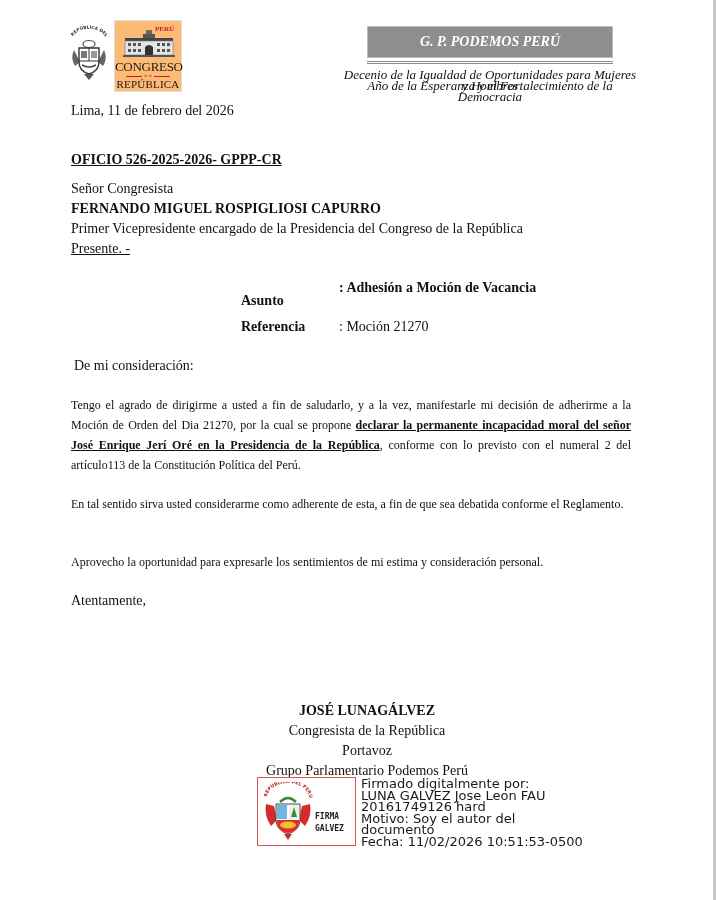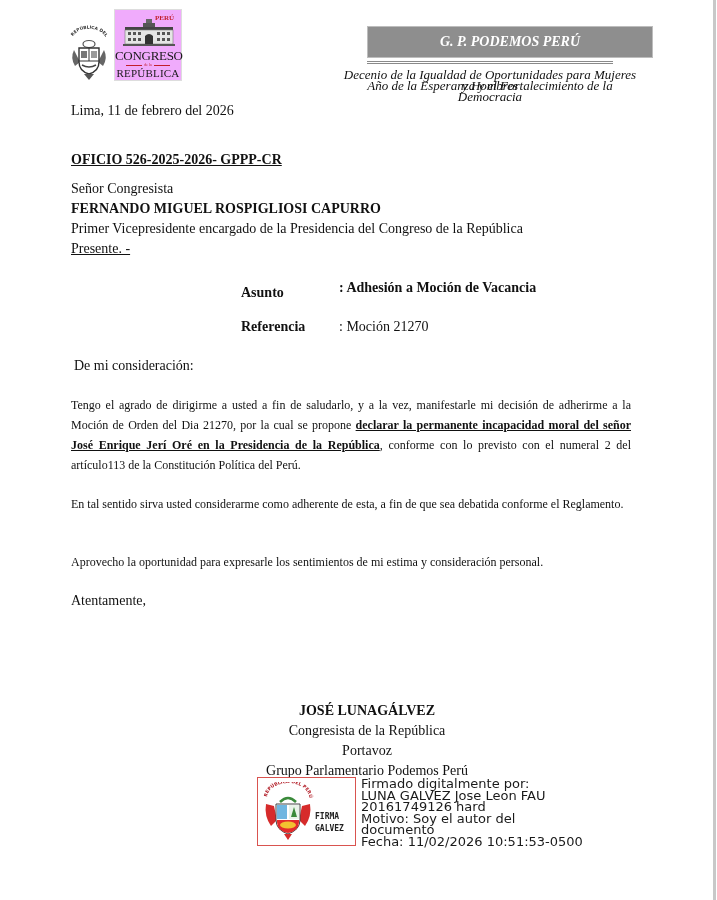--- a/index.html
+++ b/index.html
@@ -10,22 +10,22 @@
     font-family: "Liberation Serif", "DejaVu Serif", serif;
     color: #111;
   }
   .right-edge {
     position: absolute; left: 713px; top: 0; width: 3px; height: 900px;
     background: #c8c8c8;
   }
   
   .coat-arms { position: absolute; left: 66px; top: 24px; width: 46px; height: 58px; }
   .congreso-logo {
-    position: absolute; left: 114px; top: 9px; width: 68px; height: 72px;
-    border: 1px solid #ddd; background: #f0abfc; box-sizing: border-box;
+    position: absolute; left: 114px; top: 20px; width: 68px; height: 72px;
+    border: 1px solid #ddd; background: #fdba74; box-sizing: border-box;
   }
   .congreso-logo .peru {
     position: absolute; right: 7px; top: 4px; font-size: 7px; font-weight: bold; color: #c21e2b;
   }
   .congreso-logo .building { position: absolute; left: 6px; top: 8px; width: 56px; height: 30px; }
   .congreso-logo .word1 {
     position: absolute; left: 0; right: 0; top: 40px; text-align: center;
     font-size: 13px; color: #1a1a1a; letter-spacing: -0.3px; line-height: 12px;
   }
   .congreso-logo .delala {
@@ -33,21 +33,21 @@
     font-size: 4px; color: #c21e2b; line-height: 5px;
   }
   .congreso-logo .delala::before, .congreso-logo .delala::after {
     content: ""; display: inline-block; width: 16px; height: 1px; background: #c21e2b; vertical-align: middle; margin: 0 2px;
   }
   .congreso-logo .word2 {
     position: absolute; left: 0; right: 0; top: 57px; text-align: center;
     font-size: 11px; color: #1a1a1a; line-height: 12px; letter-spacing: 0.2px;
   }
   .party-box {
-    position: absolute; left: 367px; top: 26px; width: 286px; height: 32px;
+    position: absolute; left: 367px; top: 26px; width: 246px; height: 32px;
     background: #8e8e8e; border: 1px solid #bdbdbd; box-sizing: border-box;
     color: #fff; text-align: center; line-height: 30px;
     font-style: italic; font-weight: bold; font-size: 14px;
   }
   .party-rule {
     position: absolute; left: 367px; top: 61px; width: 246px; height: 3px;
     border-top: 1px solid #8a8a8a; border-bottom: 1px solid #8a8a8a; box-sizing: border-box;
   }
   .decenio {
     position: absolute; left: 340px; width: 300px; text-align: center;
@@ -142,21 +142,21 @@
 <div class="decenio l2">Año de la Esperanza y el Fortalecimiento de la Democracia</div>
 
 <div class="t" style="left:71px; top:102px;">Lima, 11 de febrero del 2026</div>
 <div class="t b u" style="left:71px; top:151px;">OFICIO 526-2025-2026- GPPP-CR</div>
 
 <div class="t" style="left:71px; top:180px;">Señor Congresista</div>
 <div class="t b" style="left:71px; top:200px;">FERNANDO MIGUEL ROSPIGLIOSI CAPURRO</div>
 <div class="t" style="left:71px; top:220px;">Primer Vicepresidente encargado de la Presidencia del Congreso de la República</div>
 <div class="t u" style="left:71px; top:240px;">Presente. -</div>
 
-<div class="t b" style="left:241px; top:284px;">Asunto</div>
+<div class="t b" style="left:241px; top:292px;">Asunto</div>
 <div class="t b" style="left:339px; top:279px;">:  Adhesión a Moción de Vacancia</div>
 <div class="t b" style="left:241px; top:318px;">Referencia</div>
 <div class="t" style="left:339px; top:318px;">: Moción 21270</div>
 
 <div class="t" style="left:74px; top:357px;">De mi consideración:</div>
 
 <div class="para" style="top:395px;">
   <span>Tengo el agrado de dirigirme a usted a fin de saludarlo, y a la vez, manifestarle mi decisión de adherirme a la Moción de Orden del Dia 21270, por la cual se propone </span><span class="b u">declarar la permanente incapacidad moral del señor José Enrique Jerí Oré en la Presidencia de la República</span><span>, conforme con lo previsto con el numeral 2 del artículo113 de la Constitución Política del Perú.</span>
 </div>
 

